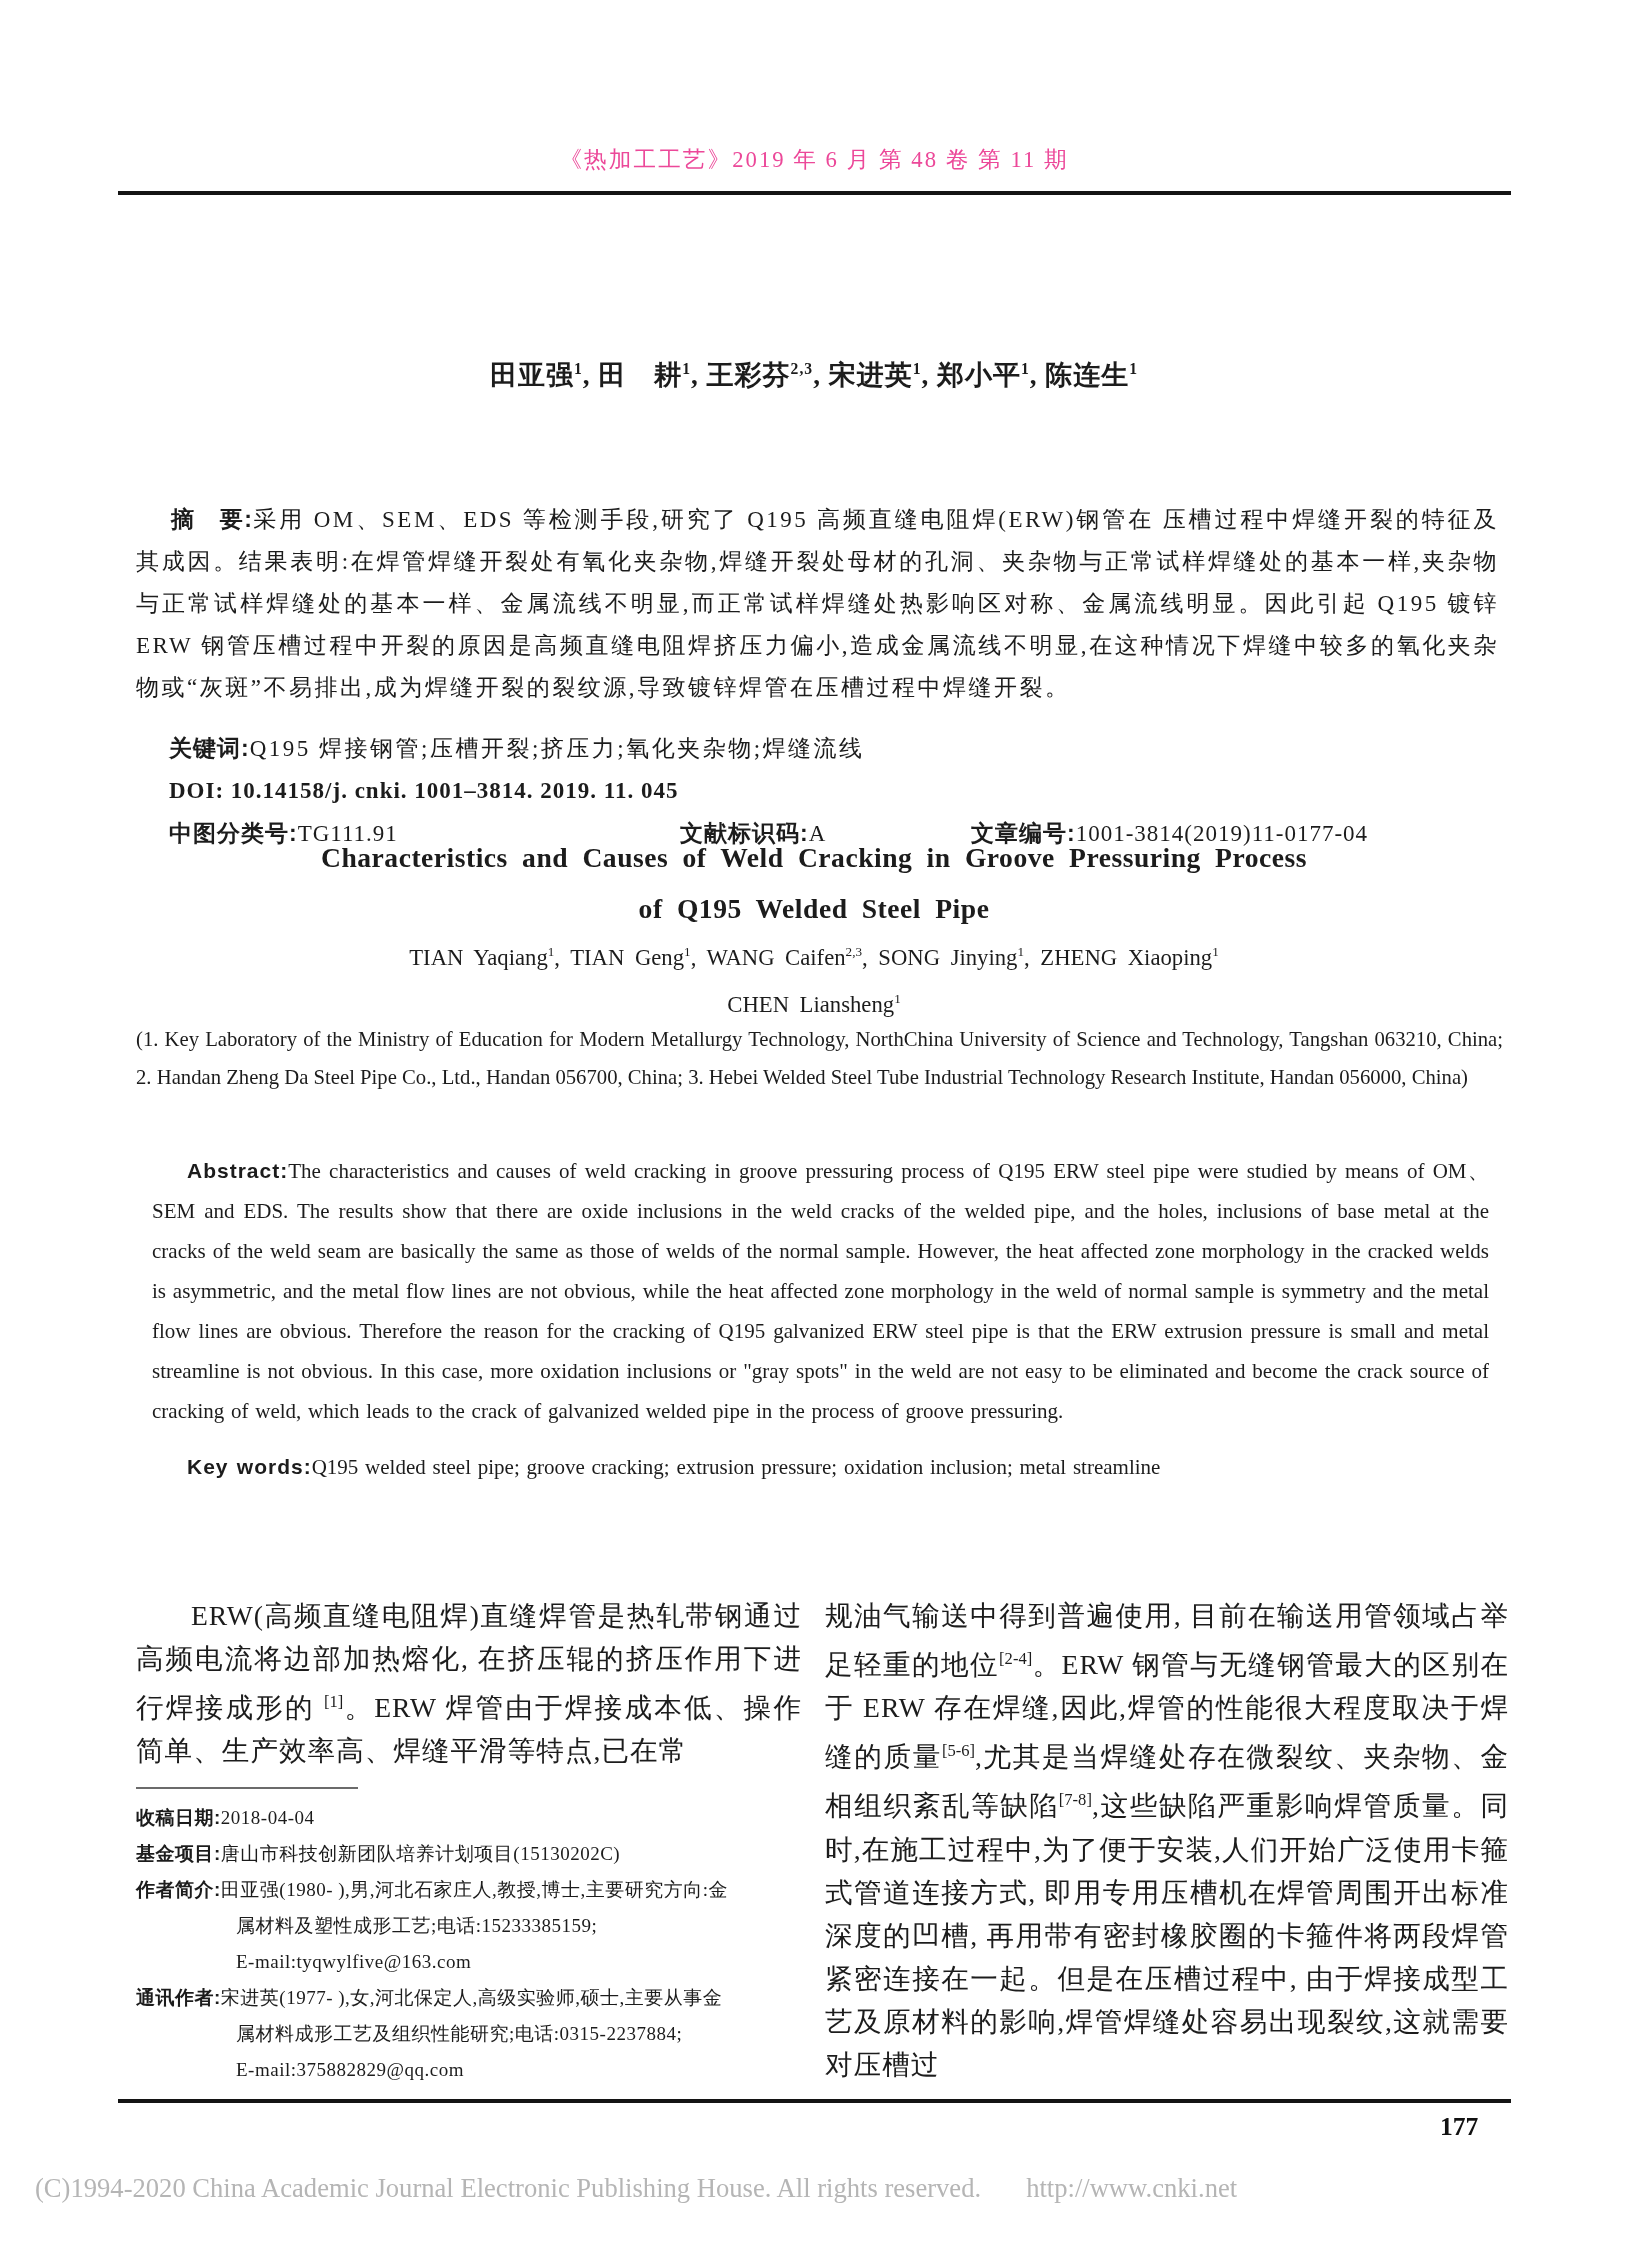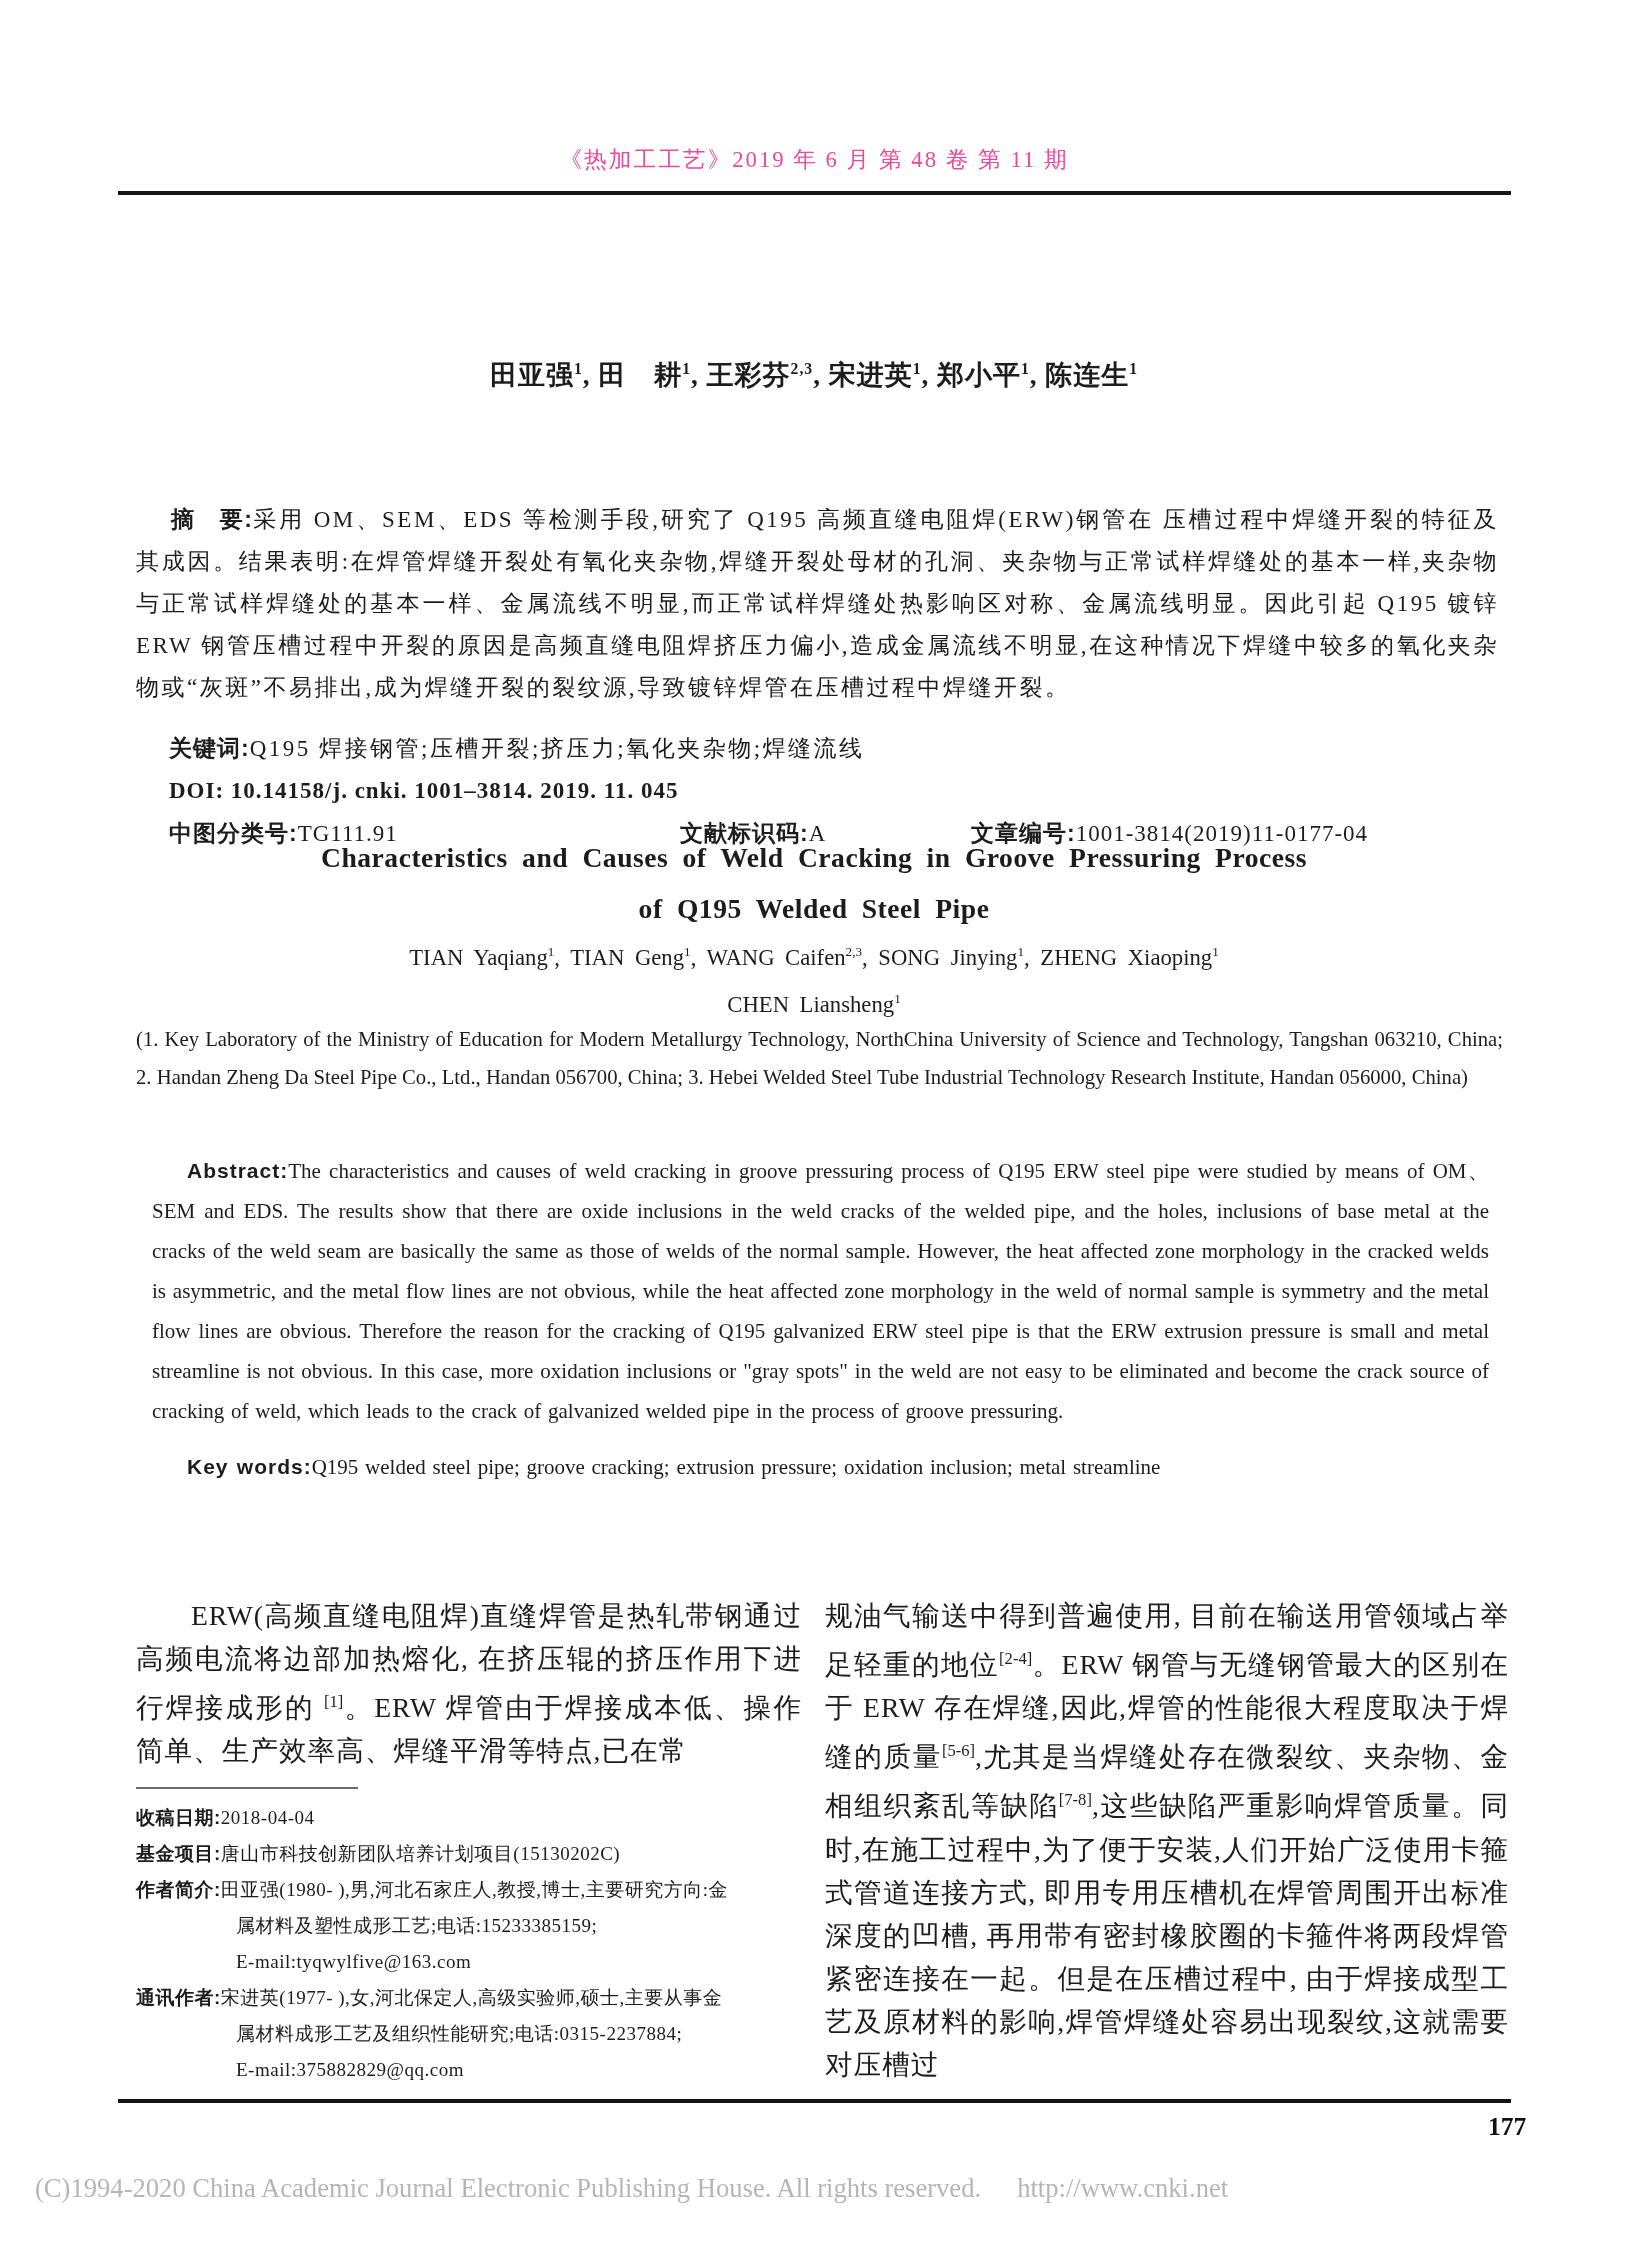--- a/index.html
+++ b/index.html
@@ -56,25 +56,25 @@
   .col sup{font-size:0.6em;vertical-align:super;letter-spacing:0;}
   .col-left{top:1594px;left:136px;width:666px;}
   .col-right{top:1594px;left:825px;width:684px;}
   .indent-first{text-indent:55px;}
   .fn-sep{margin-top:14.8px;width:222px;border-top:2px solid #6b6b6b;height:0;}
   .footnotes{margin-top:10.8px;font-size:19px;line-height:36px;letter-spacing:0.5px;text-align:left;}
   .fn-entry{margin:0;}
   .fn-label{font-family:"Liberation Sans", sans-serif;font-weight:700;}
   .fn-cont{padding-left:100px;}
   .rule-bottom{top:2099px;left:118px;width:1393px;height:4.4px;background:#141414;}
-  .page-number{top:2112px;left:1440px;font-size:25.6px;font-weight:700;color:#111;margin-left:48px;}
+  .page-number{top:2112px;left:1440px;font-size:25.6px;font-weight:700;color:#111;}
   .footer-watermark{
     top:2173px;left:35px;width:1537px;
     font-size:26.6px;color:#b5b5b5;
-    display:flex;gap:36px;white-space:nowrap;
+    display:flex;gap:45px;white-space:nowrap;
   }
 </style>
 </head>
 <body>
 
 <div class="page">
 
   <div class="abs center journal-header">《热加工工艺》2019 年 6 月 第 48 卷 第 11 期</div>
   <div class="abs rule-top"></div>
 

